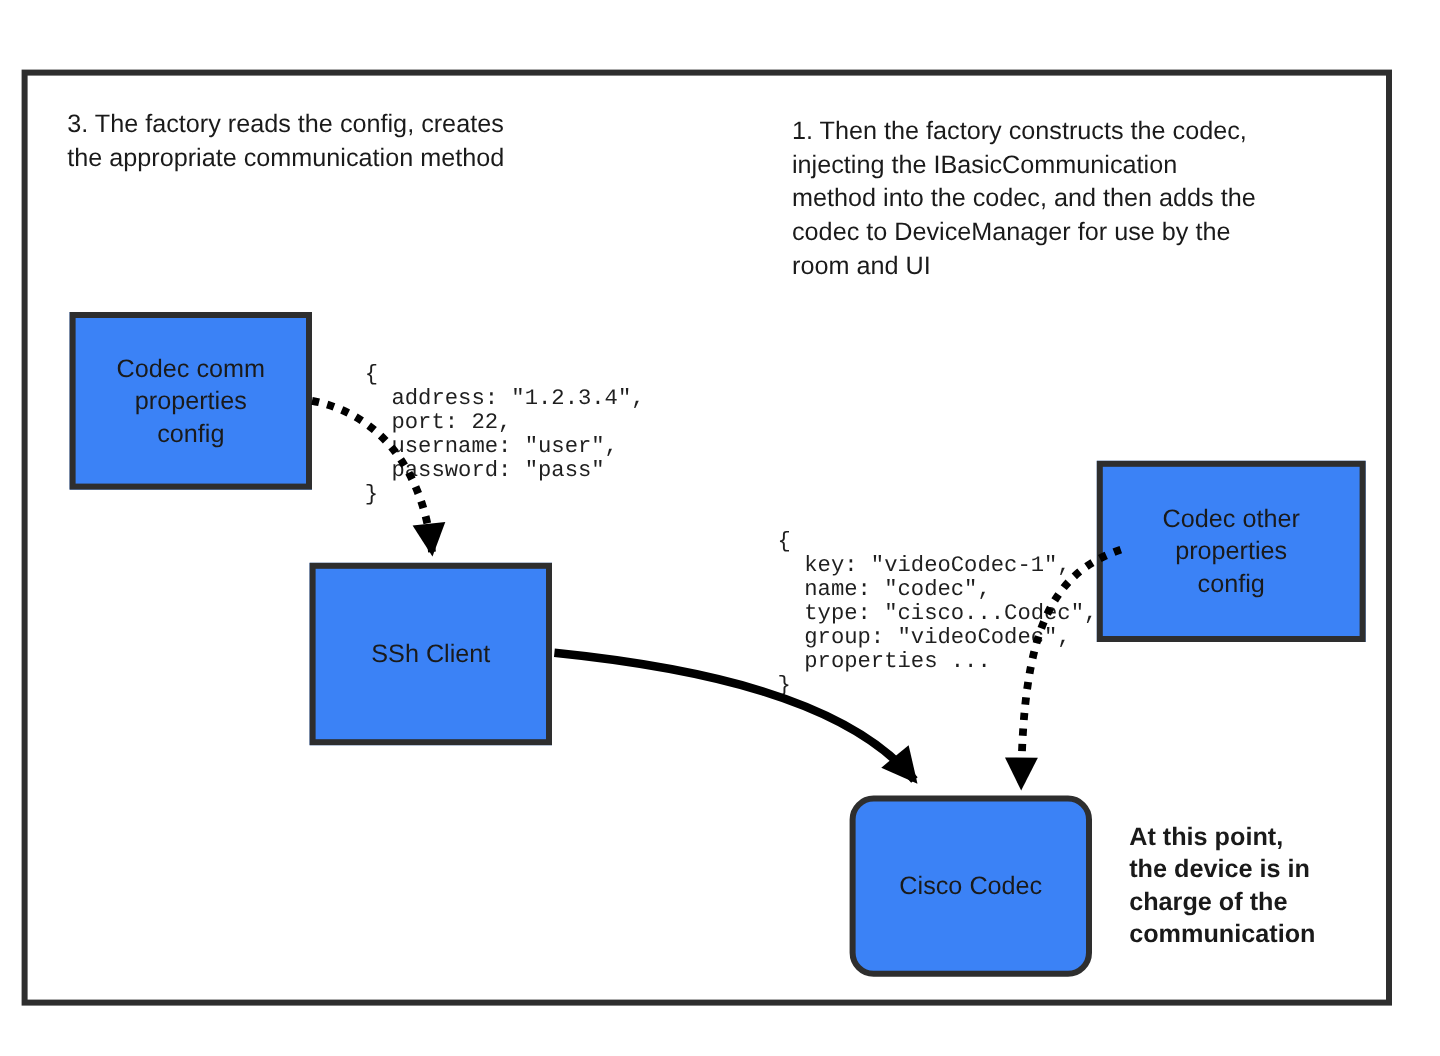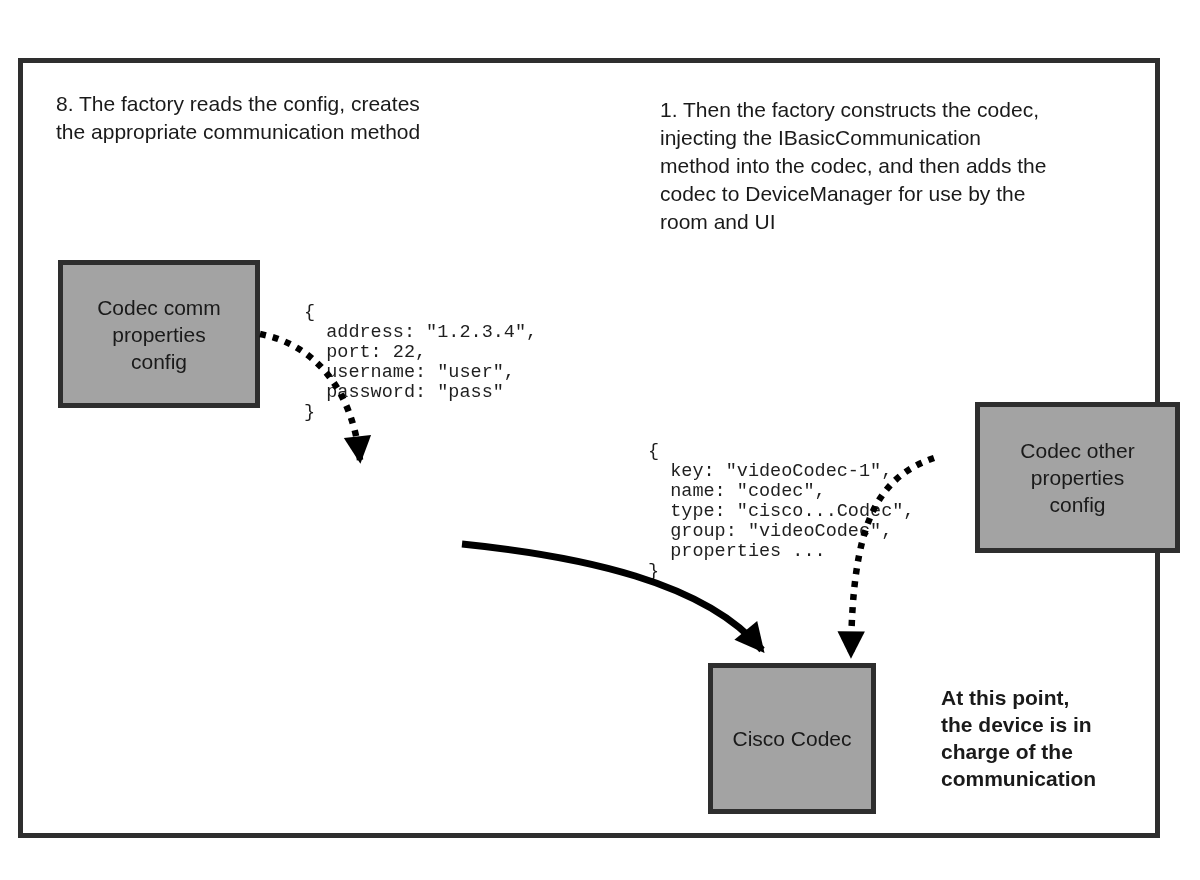--- a/index.html
+++ b/index.html
@@ -26,33 +26,33 @@
     line-height: 28px;
     white-space: pre-line;
     color: #1a1a1a;
   }
   .note1 { left: 56px;  top: 90px;  width: 470px; }
   .note2 { left: 660px; top: 96px;  width: 475px; }
   .note3 { left: 941px; top: 684px; width: 215px; line-height: 27px; font-weight: bold; }
   .dbox {
     position: absolute;
     border: 5px solid #2e2e2e;
-    background: #a3a3a3;
+    background: #3b82f6;
     display: flex;
     align-items: center;
     justify-content: center;
     text-align: center;
     font-size: 21px;
     line-height: 27px;
     white-space: pre-line;
   }
   .box-codec-comm  { left: 58px;  top: 260px; width: 202px; height: 148px; }
   .box-ssh-client  { left: 258px; top: 469px; width: 202px; height: 152px; }
-  .box-codec-other { left: 975px; top: 384px; width: 205px; height: 151px; margin-top: 18px; }
-  .box-cisco-codec { left: 708px; top: 663px; width: 168px; height: 151px; }
+  .box-codec-other { left: 914px; top: 384px; width: 224px; height: 151px; }
+  .box-cisco-codec { left: 708px; top: 663px; width: 202px; height: 151px; border-radius: 20px; }
   .code {
     position: absolute;
     font-family: "Liberation Mono", "DejaVu Sans Mono", monospace;
     font-size: 18.5px;
     line-height: 20px;
     white-space: pre;
     color: #1f1f1f;
   }
   .code1 { left: 304px; top: 303px; }
   .code2 { left: 648px; top: 442px; }
@@ -63,40 +63,43 @@
     pointer-events: none;
   }
 </style>
 </head>
 <body>
 
 <div class="canvas">
 
   <div class="outer-border"></div>
 
-  <div class="note note1">8. The factory reads the config, creates
+  <div class="note note1">3. The factory reads the config, creates
 the appropriate communication method</div>
 
   <div class="note note2">1. Then the factory constructs the codec,
 injecting the IBasicCommunication
 method into the codec, and then adds the
 codec to DeviceManager for use by the
 room and UI</div>
 
   <div class="note note3">At this point,
 the device is in
 charge of the
 communication</div>
 
   <div class="dbox box-codec-comm">
     <span>Codec comm
 properties
 config</span>
   </div>
 
+  <div class="dbox box-ssh-client">
+    <span>SSh Client</span>
+  </div>
 
   <div class="dbox box-codec-other">
     <span>Codec other
 properties
 config</span>
   </div>
 
   <div class="dbox box-cisco-codec">
     <span>Cisco Codec</span>
   </div>

